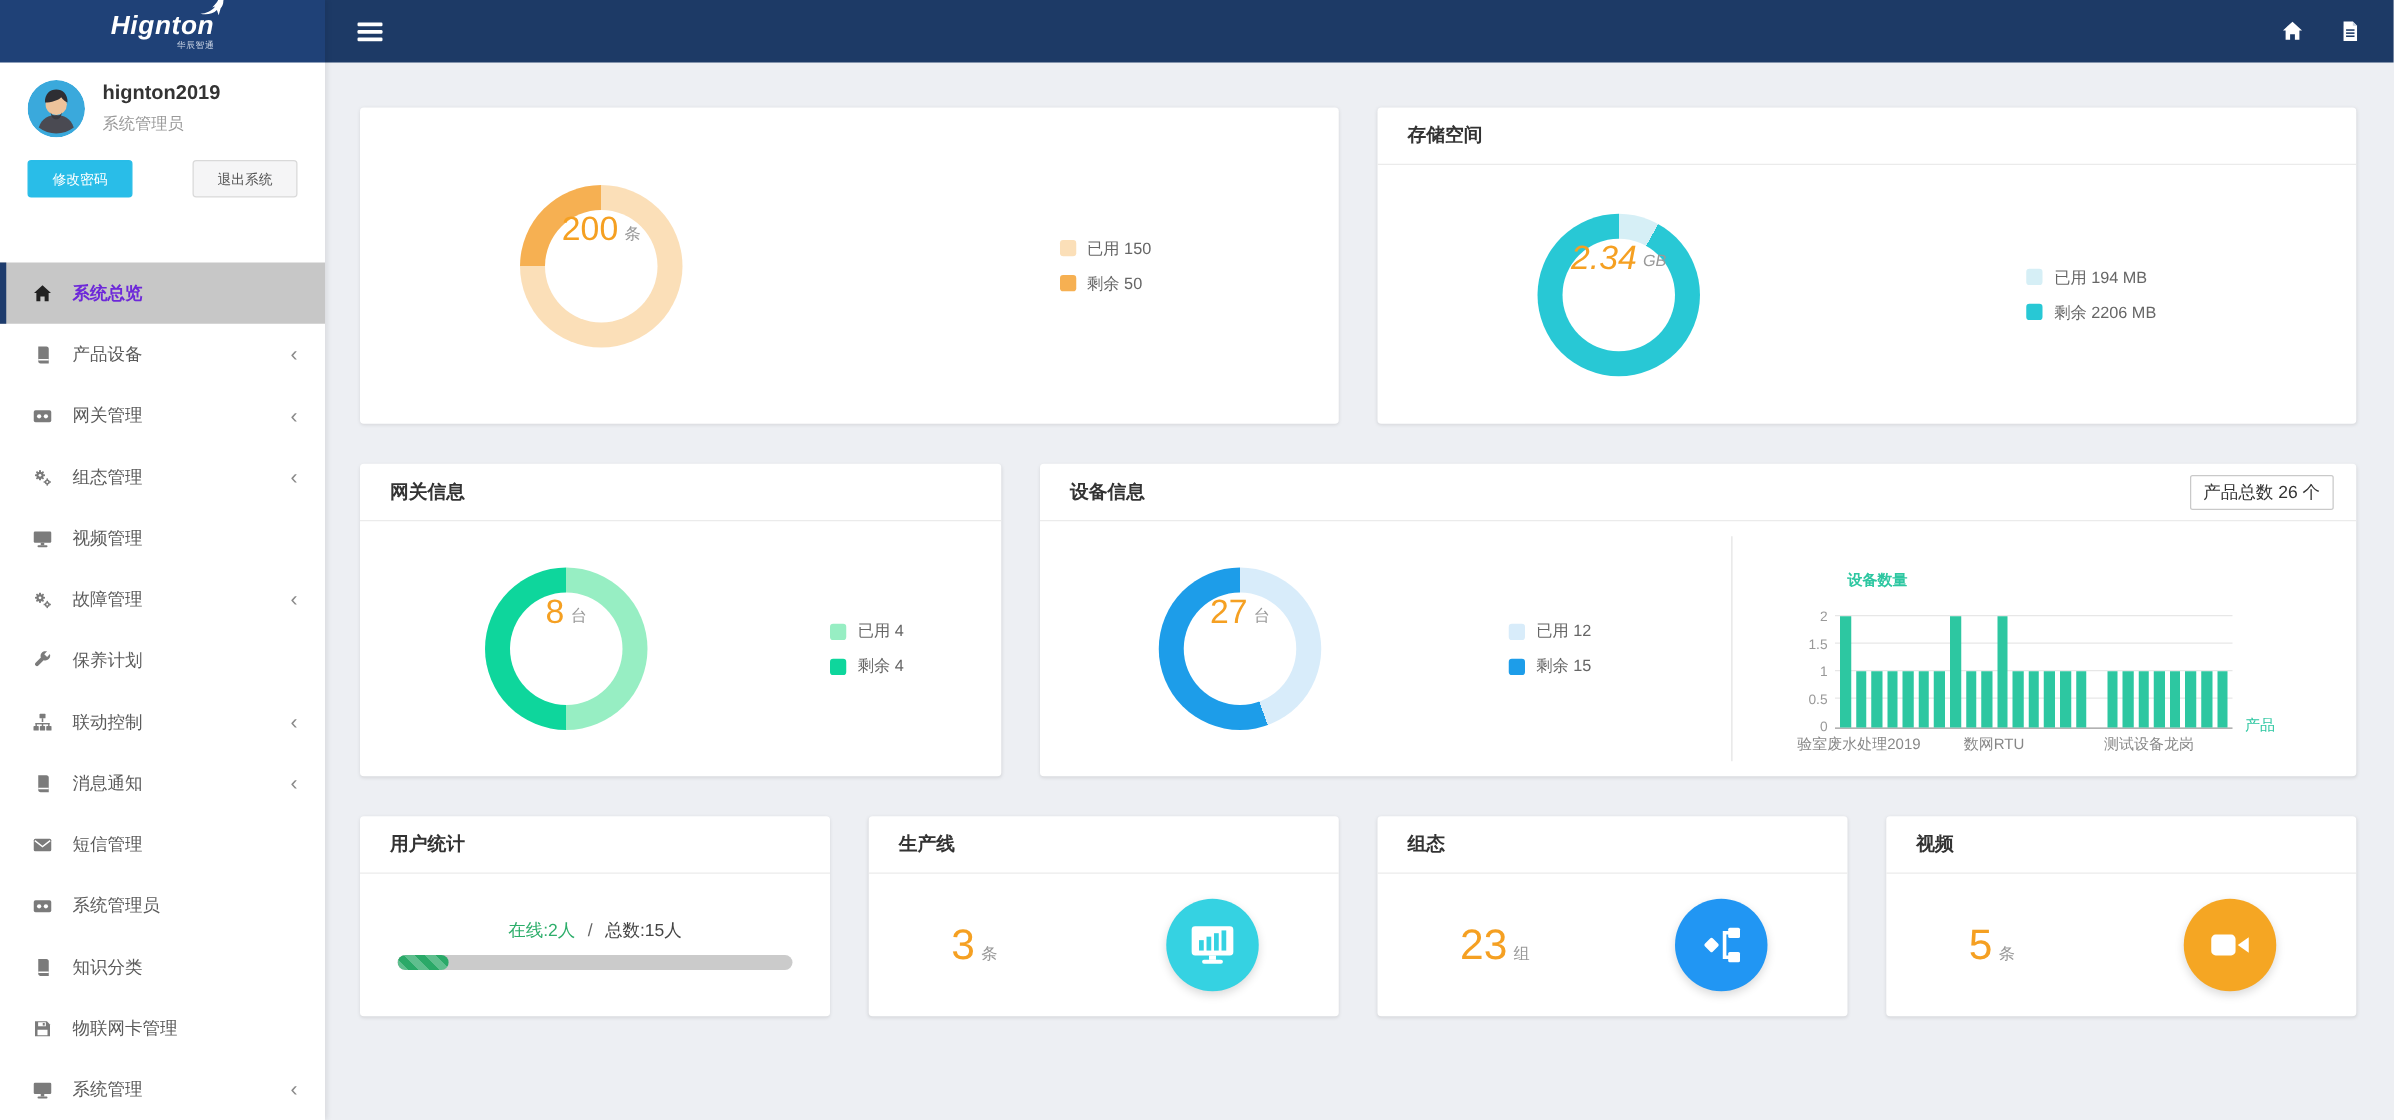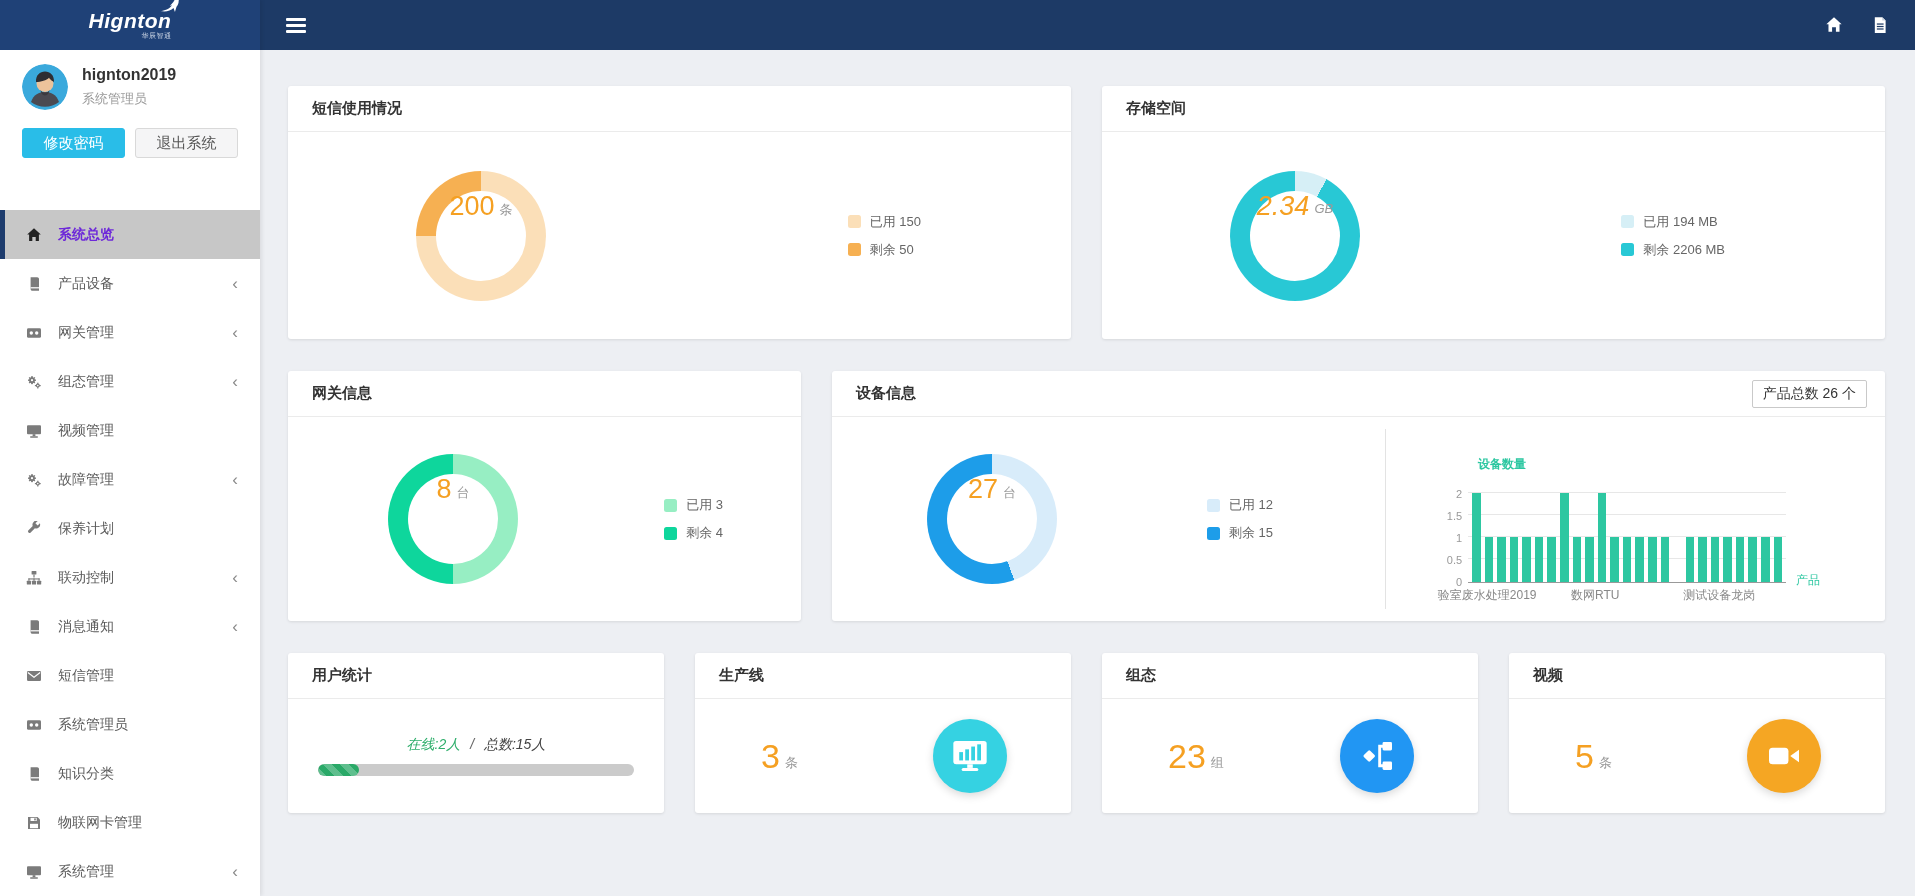--- a/index.html
+++ b/index.html
@@ -13,21 +13,21 @@
   .logo-bar { height:50px; background:#1f4177; display:flex; align-items:center; justify-content:center; position:relative;}
   .logo-text { color:#fff; font-size:21px; font-weight:bold; font-style:italic; letter-spacing:.5px; position:relative;}
   .logo-sub { color:#cdd7e6; font-size:7px; font-style:normal; font-weight:normal; display:block; text-align:right; margin-top:-2px;}
   .logo-deer { position:absolute; right:-14px; top:-14px; width:30px; height:26px;}
   .user-panel { padding:14px 22px 0 22px; height:160px;}
   .user-row { display:flex; align-items:center; gap:14px;}
   .avatar { width:46px; height:46px; border-radius:50%; overflow:hidden; flex:0 0 46px;}
   .user-name { font-size:16px; font-weight:bold; color:#333; }
   .user-role { font-size:13px; color:#999; margin-top:6px;}
   .user-btns { display:flex; justify-content:space-between; margin-top:18px; padding:0 0 0 0;}
-  .btn { font-size:15px; height:30px; width:103px; border-radius:3px; border:1px solid transparent; cursor:pointer;}
+  .btn { font-size:11px; height:30px; width:84px; border-radius:3px; border:1px solid transparent; cursor:pointer;}
   .btn-primary { background:#29bde8; color:#fff; border-color:#29bde8;}
   .btn-plain { background:#f5f5f6; color:#555; border-color:#d9d9d9;}
   .menu { flex:1; }
   .menu-item { height:49px; display:flex; align-items:center; padding-left:26px; color:#5b5b5b;
     font-size:14px; cursor:pointer; position:relative;}
   .menu-item .mi { width:18px; height:16px; margin-right:14px; display:inline-flex;}
   .menu-item .mi svg { width:16px; height:16px; }
   .menu-item .mi svg path, .menu-item .mi svg rect, .menu-item .mi svg circle { fill:#7b7b7b; }
   .menu-item .mi svg .w { fill:#fff; }
   .menu-item.active { background:#c7c7c7; border-left:5px solid #1e3c6d; padding-left:21px; color:#6d28d9; font-weight:bold;}
@@ -81,21 +81,21 @@
   .plot { position:relative; width:318px; height:90px; border-bottom:1px solid #999;}
   .gridline { position:absolute; left:0; right:0; height:1px; background:#e7e7e7;}
   .bars { position:absolute; inset:0; display:flex; align-items:flex-end; padding:0 2px;}
   .bar { flex:1; margin:0 2px; }
   .xlabels { position:absolute; top:94px; left:0; right:0; font-size:12px; color:#888; height:16px;}
   .xlabels span { position:absolute; transform:translateX(-50%); white-space:nowrap;}
   .xaxis-name { color:#2dc7a1; font-size:12px; margin-left:10px; transform:translateY(6px); white-space:nowrap;}
 
   
   .users-body { flex-direction:column; justify-content:center; }
-  .users-line { font-size:14px; margin-bottom:10px;font-style:italic;}
+  .users-line { font-size:14px; margin-bottom:10px;}
   .users-online { color:#2eae6b;}
   .users-sep { color:#666; margin:0 6px;}
   .users-total { color:#444;}
   .progress { width:84%; height:12px; background:#cbcbcb; border-radius:7px; overflow:hidden;}
   .progress-fill { height:100%; border-radius:7px; background:#2aa968;
     background-image:repeating-linear-gradient(45deg, rgba(255,255,255,.25) 0 6px, transparent 6px 12px);}
 
   
   .stat-body { padding:0 36px; }
   .stat-num { font-size:34px; color:#f5a022; margin-left:30px;}
@@ -335,21 +335,20 @@
             <rect x="5.2" y="11" width="6" height="1.1" fill="#1d3a66"></rect>
           </svg>
         </span>
       </div>
     </header>
 
     <div class="content">
 
       <div class="row row1">
         <section class="card">
-          <div class="card-head">短信使用情况</div>
           <div class="card-body">
             <div class="donut ml-sms" style="background: conic-gradient(rgb(251, 223, 184) 0deg, rgb(251, 223, 184) 270deg, rgb(246, 176, 82) 270deg, rgb(246, 176, 82) 360deg);">
               <div class="donut-hole">
                 <span class="donut-val">200</span>
                 <span class="donut-unit">条</span>
               </div>
             </div>
             <div class="legend mr-sms">
               <div class="legend-item">
                 <span class="legend-sq" style="background: rgb(251, 223, 184);"></span>
@@ -392,21 +391,21 @@
           <div class="card-body">
             <div class="donut ml-gw" style="background: conic-gradient(rgb(151, 238, 195) 0deg, rgb(151, 238, 195) 180deg, rgb(14, 214, 156) 180deg, rgb(14, 214, 156) 360deg);">
               <div class="donut-hole">
                 <span class="donut-val">8</span>
                 <span class="donut-unit">台</span>
               </div>
             </div>
             <div class="legend mr-gw">
               <div class="legend-item">
                 <span class="legend-sq" style="background: rgb(151, 238, 195);"></span>
-                <span>已用 3</span>
+                <span>已用 4</span>
               </div>
               <div class="legend-item">
                 <span class="legend-sq" style="background: rgb(14, 214, 156);"></span>
                 <span>剩余 4</span>
               </div>
             </div>
           </div>
         </section>
 
         <section class="card card-device">

